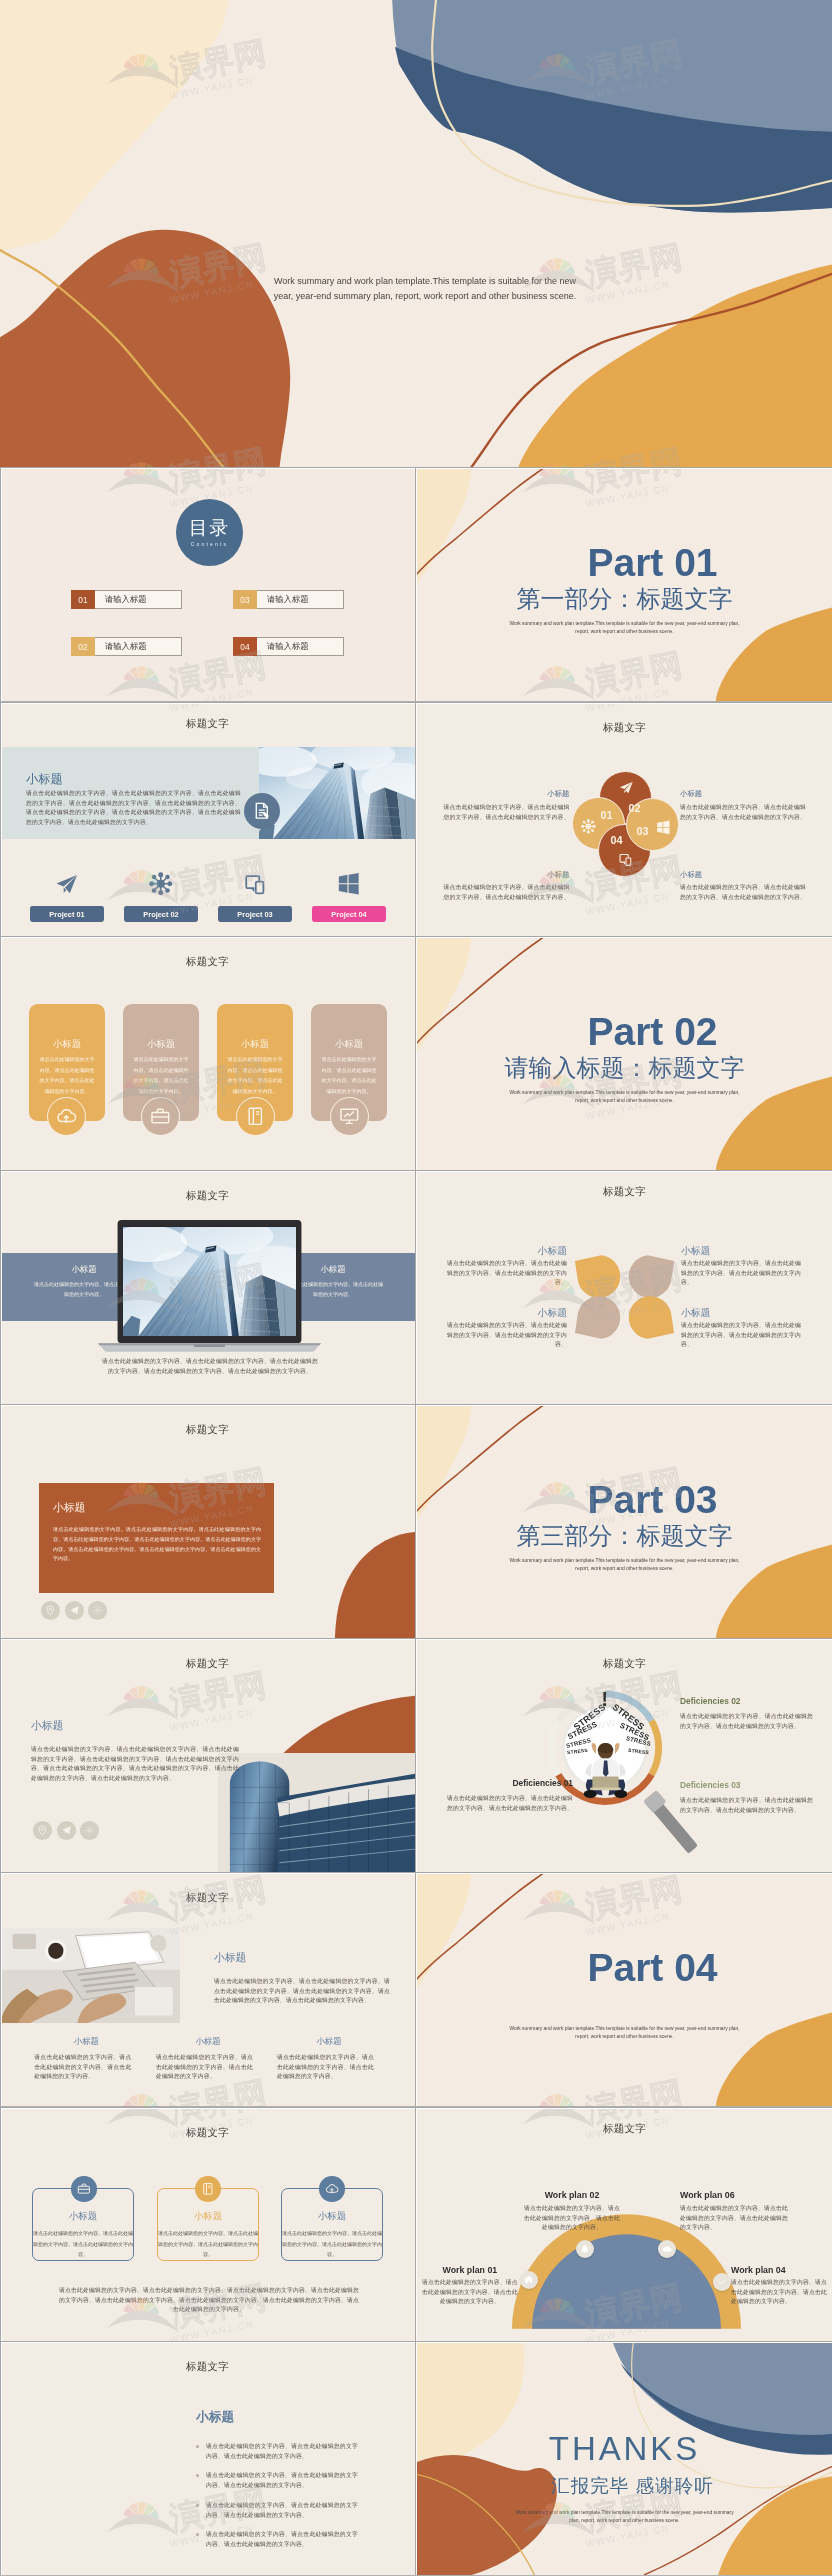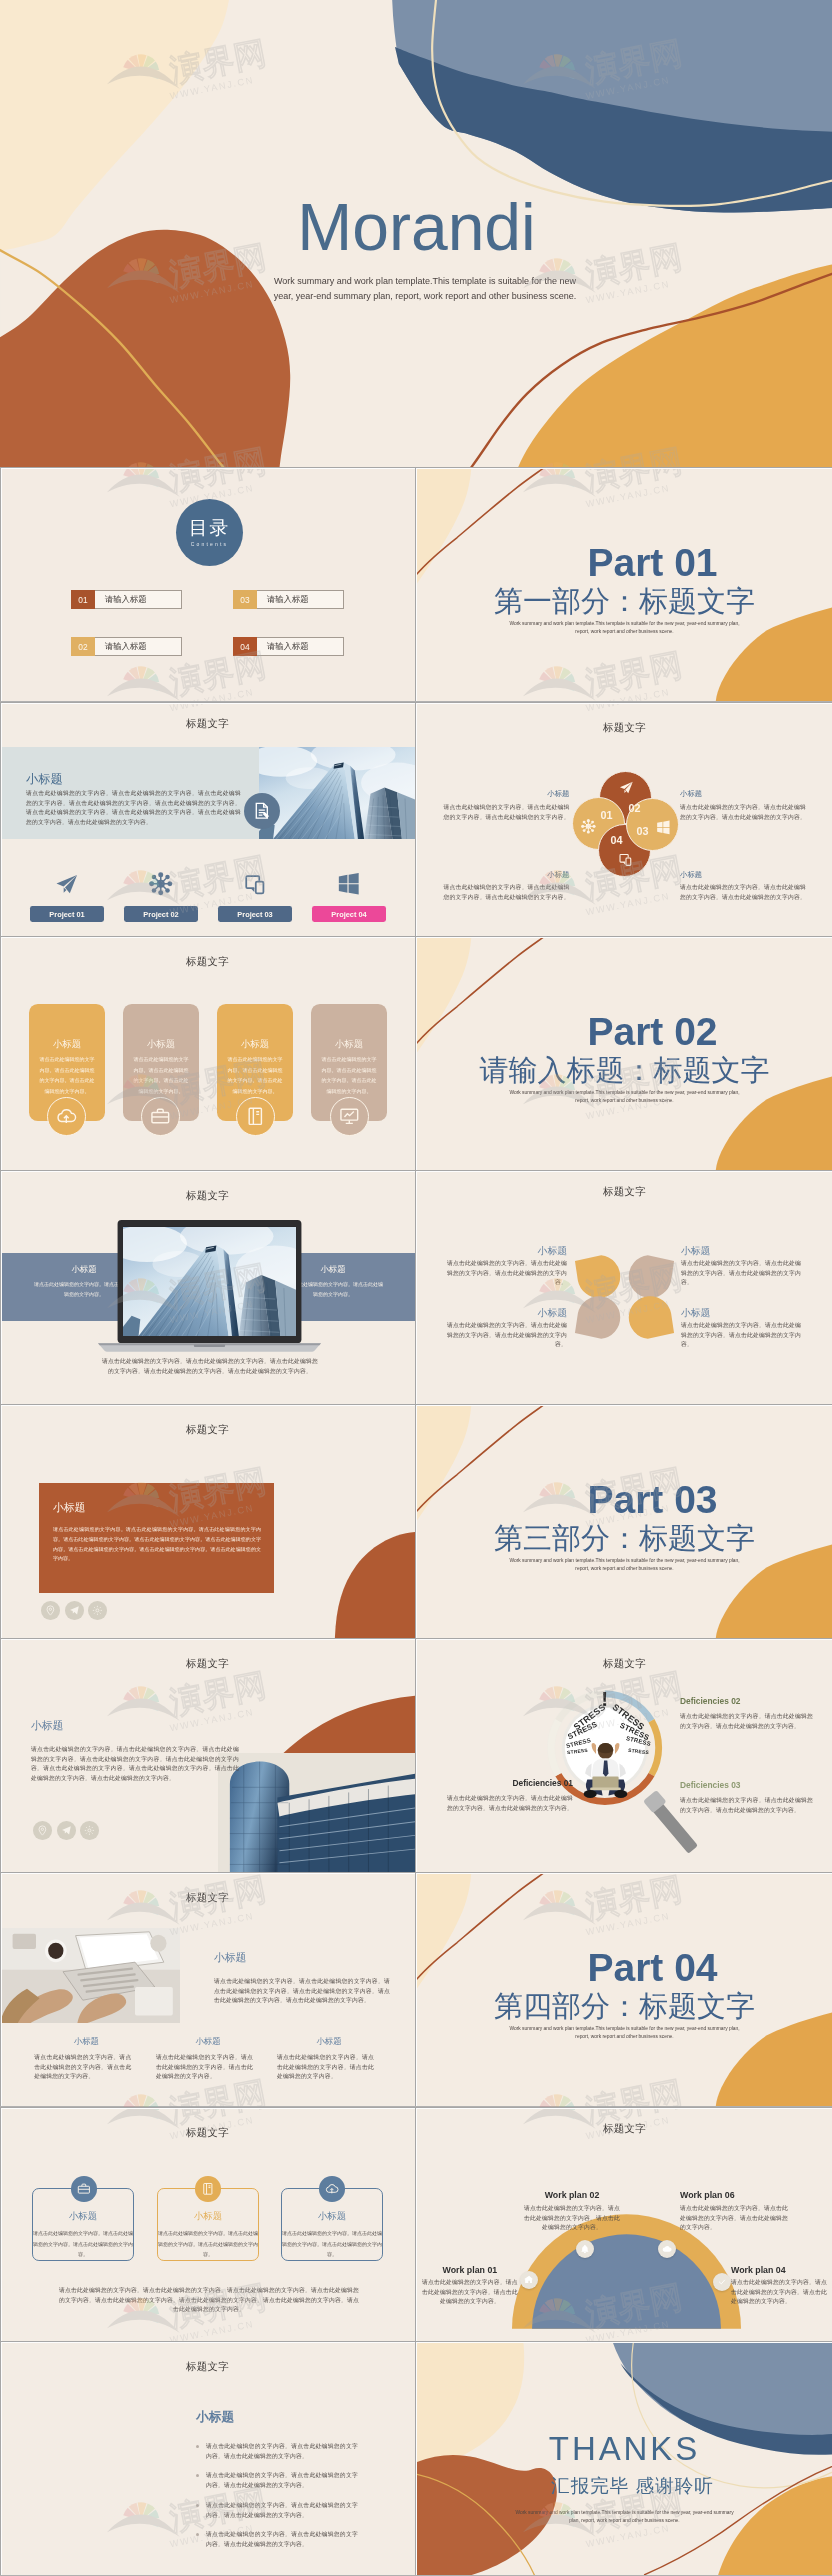--- a/index.html
+++ b/index.html
@@ -13,21 +13,21 @@
 
 .wm{position:absolute;pointer-events:none;transform-origin:0 0;}
 
 .hero-title{position:absolute;font-size:66px;color:#4a6b8c;letter-spacing:0px;font-weight:400;line-height:1;}
 .hero-sub{position:absolute;font-size:9px;line-height:1.7;color:#4a4240;text-align:center;}
 
 .s-title{position:absolute;font-size:10.4px;color:#3c3836;letter-spacing:0.3px;white-space:nowrap;}
 .body-txt{position:absolute;font-size:5.8px;line-height:1.66;color:#4f4845;text-align:justify;letter-spacing:0.2px;}
 
 .sec-part{position:absolute;font-size:39px;font-weight:700;color:#41628a;letter-spacing:0px;line-height:1;white-space:nowrap;margin-left:28px;}
-.sec-cn{position:absolute;font-size:29px;color:#41628a;letter-spacing:0px;line-height:1;white-space:nowrap;}
+.sec-cn{position:absolute;font-size:24px;color:#41628a;letter-spacing:0px;line-height:1;white-space:nowrap;}
 .sec-desc{position:absolute;font-size:4.9px;line-height:1.55;color:#4b4340;text-align:center;}
 
 .toc-circle{position:absolute;border-radius:50%;background:#4a6b8c;display:flex;flex-direction:column;align-items:center;justify-content:center;}
 .toc-circle .cn{font-size:18.6px;color:#fff;letter-spacing:2px;line-height:1.1;}
 .toc-circle .en{font-size:5px;color:#e4e8ed;letter-spacing:2.2px;margin-top:2px;}
 .toc-item{position:absolute;display:flex;height:19px;}
 .toc-num{width:24px;display:flex;align-items:center;justify-content:center;color:#fdf6ec;font-size:8.4px;font-weight:400;font-family:"Liberation Sans",sans-serif;}
 .toc-lbl{flex:1;display:flex;align-items:center;padding-left:9.8px;font-size:8.4px;color:#3e3936;border:1px solid #a49b92;border-left:none;background:rgba(255,253,250,.55);}
 </style>
 </head>
@@ -48,21 +48,20 @@
     <path d="M-30,492 L-30,360 C5.2,342.8 20.0,332.2 31.0,322.0 C42.0,311.8 54.2,297.0 66.0,286.0 C77.8,275.0 90.0,263.8 102.0,256.0 C114.0,248.2 126.0,242.5 138.0,239.0 C150.0,235.5 161.3,234.2 174.0,235.0 C186.7,235.8 201.3,238.0 214.0,244.0 C226.7,250.0 239.7,260.5 250.0,271.0 C260.3,281.5 269.2,294.3 276.0,307.0 C282.8,319.7 287.7,334.3 291.0,347.0 C294.3,359.7 295.7,370.2 296.0,383.0 C296.3,395.8 294.7,409.5 293.0,424.0 C291.3,438.5 287.5,458.7 286.0,470.0 C284.5,481.3 284.3,488.3 284.0,492.0 Z" fill="#b5623a"></path>
 
     <path d="M524,492 C528.8,471.2 543.2,449.7 553.0,437.0 C562.8,424.3 573.2,411.8 583.0,402.0 C592.8,392.2 600.5,386.2 612.0,378.0 C623.5,369.8 638.0,361.2 652.0,353.0 C666.0,344.8 680.5,337.2 696.0,329.0 C711.5,320.8 730.2,310.7 745.0,304.0 C759.8,297.3 771.0,293.8 785.0,289.0 C799.0,284.2 816.5,278.5 829.0,275.0 C841.5,271.5 854.8,269.2 860.0,268.0 L860,492 Z" fill="#e5a84e"></path>
 
     <path d="M-10,250 C15.2,264.8 29.0,270.7 41.0,279.0 C53.0,287.3 68.5,300.2 82.0,312.0 C95.5,323.8 109.3,336.5 122.0,350.0 C134.7,363.5 146.0,379.0 158.0,393.0 C170.0,407.0 182.8,420.5 194.0,434.0 C205.2,447.5 217.3,464.3 225.0,474.0 C232.7,483.7 237.5,489.0 240.0,492.0" fill="none" stroke="#dfad55" stroke-width="2.4"></path>
 
     <path d="M446,-10 C441.8,27.7 440.8,41.7 441.0,51.0 C441.2,60.3 441.5,69.7 443.0,79.0 C444.5,88.3 446.3,97.7 450.0,107.0 C453.7,116.3 458.8,126.0 465.0,135.0 C471.2,144.0 477.7,153.3 487.0,161.0 C496.3,168.7 507.8,175.2 521.0,181.0 C534.2,186.8 550.0,191.8 566.0,196.0 C582.0,200.2 599.2,203.7 617.0,206.0 C634.8,208.3 654.2,209.5 673.0,210.0 C691.8,210.5 711.2,210.7 730.0,209.0 C748.8,207.3 769.2,203.3 786.0,200.0 C802.8,196.7 818.7,192.0 831.0,189.0 C843.3,186.0 855.2,183.2 860.0,182.0" fill="none" stroke="#efdfbc" stroke-width="2.2"></path>
 
     <path d="M470,492 C486.5,471.2 499.7,449.7 509.0,437.0 C518.3,424.3 527.3,412.7 538.0,402.0 C548.7,391.3 560.7,381.5 573.0,373.0 C585.3,364.5 597.2,357.2 612.0,351.0 C626.8,344.8 644.7,340.5 662.0,336.0 C679.3,331.5 698.0,328.5 716.0,324.0 C734.0,319.5 752.0,314.8 770.0,309.0 C788.0,303.2 809.0,294.5 824.0,289.0 C839.0,283.5 854.0,278.2 860.0,276.0" fill="none" stroke="#a8512c" stroke-width="2.4"></path>
   </svg>
-  <div class="hero-title" style="left:0;top:194px;width:833px;text-align:center;">Morandi</div>
   <div class="hero-sub" style="left:267px;top:274px;width:316px;">Work summary and work plan template.This template is suitable for the new year, year-end summary plan, report, work report and other business scene.</div>
 </div>
 
 <div class="slide" style="left:0px;top:468px;width:415px;height:233px;background:#f3ece4;">
   <svg class="bgsvg" width="415" height="233" viewBox="0 0 424 238">
         <rect width="424" height="238" fill="#f3ebe3"></rect>
       </svg>
   <div class="toc-circle" style="left:176px;top:31px;width:67px;height:67px;">
         <span class="cn">目录</span>
         <span class="en">Contents</span>
@@ -703,21 +702,20 @@
 </div>
 
 <div class="slide" style="left:417px;top:1873px;width:415px;height:233px;background:#f3ece4;">
   <svg class="bgsvg" width="415" height="233" viewBox="0 0 424 238">
     <rect width="424" height="238" fill="#f4ece3"></rect>
     <path d="M-10,-8 L56,-8 C55,16 50,34 41,51 C31,72 18,92 0,118 L-10,130 Z" fill="#f8e6c8"></path>
     <path d="M430,141 C403,148 377,156 357,166 C336,181 321,199 311,219 C307,228 305,234 305,244 L430,244 Z" fill="#e3a54c"></path>
     <path d="M-4,113 C6,100 22,86 41,71 C61,54 82,36 102,20 C116,9 130,0 140,-8" fill="none" stroke="#a8512c" stroke-width="1.6"></path>
   </svg>
   <div class="sec-part" style="left:0;top:75px;width:415px;text-align:center;">Part 04</div>
-  <div class="sec-cn" style="left:0;top:119px;width:415px;text-align:center;">第四部分：标题文字</div>
   <div class="sec-desc" style="left:86px;top:152px;width:243px;">Work summary and work plan template.This template is suitable for the new year, year-end summary plan, report, work report and other business scene.</div>
 </div>
 
 <div class="slide" style="left:0px;top:2108px;width:415px;height:233px;background:#f3ece4;">
 <div class="s-title" style="left:0px;top:17.6px;width:415px;text-align:center;">标题文字</div>
   <div class="abs" style="left:32px;top:80px;width:102px;height:73px;border:1px solid #5d7d9e;border-radius:6.9px;"></div>
   <div class="abs" style="left:71px;top:68px;width:25.5px;height:25.5px;border-radius:50%;background:#5d7d9e;display:flex;align-items:center;justify-content:center;">
         <svg width="13.7" height="13.7" viewBox="0 0 32 32">
           <g fill="none" stroke="#fdf6ec" stroke-width="2.2">
             <rect x="3" y="10" width="26" height="16" rx="1.8"></rect>

